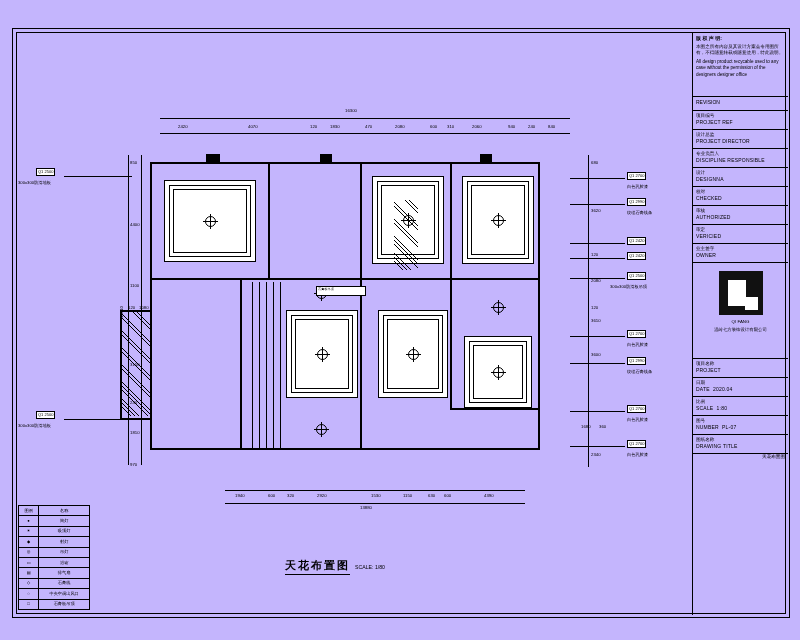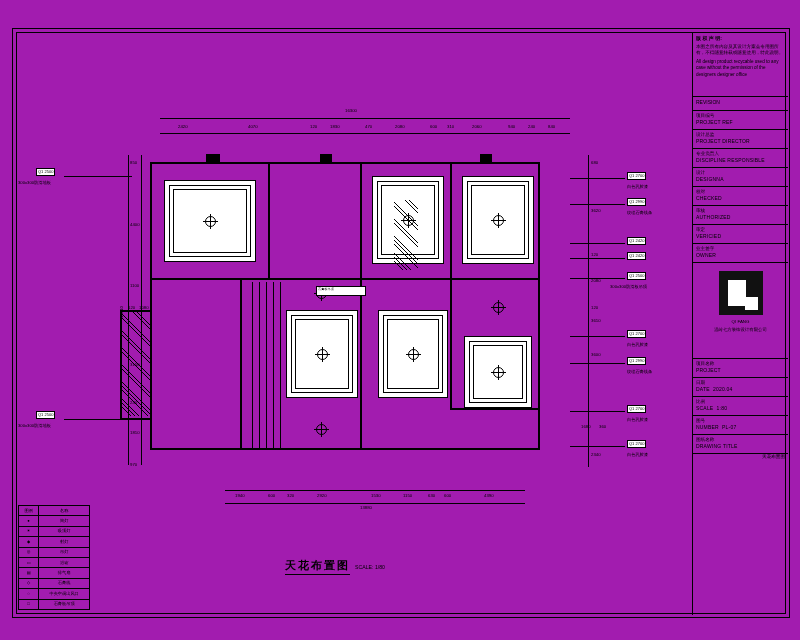--- a/index.html
+++ b/index.html
@@ -1,17 +1,17 @@
 <!DOCTYPE html>
 <html><head>
 <meta charset="utf-8">
 <style>
   html,body{margin:0;padding:0;background:#ffffff;}
   body{width:800px;height:640px;font-family:"Liberation Sans",sans-serif;color:#000;}
-  .sheet{position:relative;width:800px;height:640px;overflow:hidden;background:#a21caf;}
+  .sheet{position:relative;width:800px;height:640px;overflow:hidden;background:#c4b5fd;}
   .frame{position:absolute;left:12px;top:28px;width:776px;height:588px;border:1px solid #000;}
   .frame-inner{position:absolute;left:16px;top:32px;width:768px;height:580px;border:1px solid #000;}
 
   
   .titleblock{position:absolute;left:692px;top:33px;width:95px;height:582px;border-left:1px solid #000;}
   .tb-row{border-bottom:1px solid #000;box-sizing:border-box;padding:2px 3px;font-size:4.6px;line-height:1.35;}
   .tb-note{height:64px;}
   .tb-note .ttl{font-weight:bold;font-size:5px;margin-bottom:2px;}
   .tb-label{height:19px;}
   .tb-label .cn{font-size:4.6px;}

